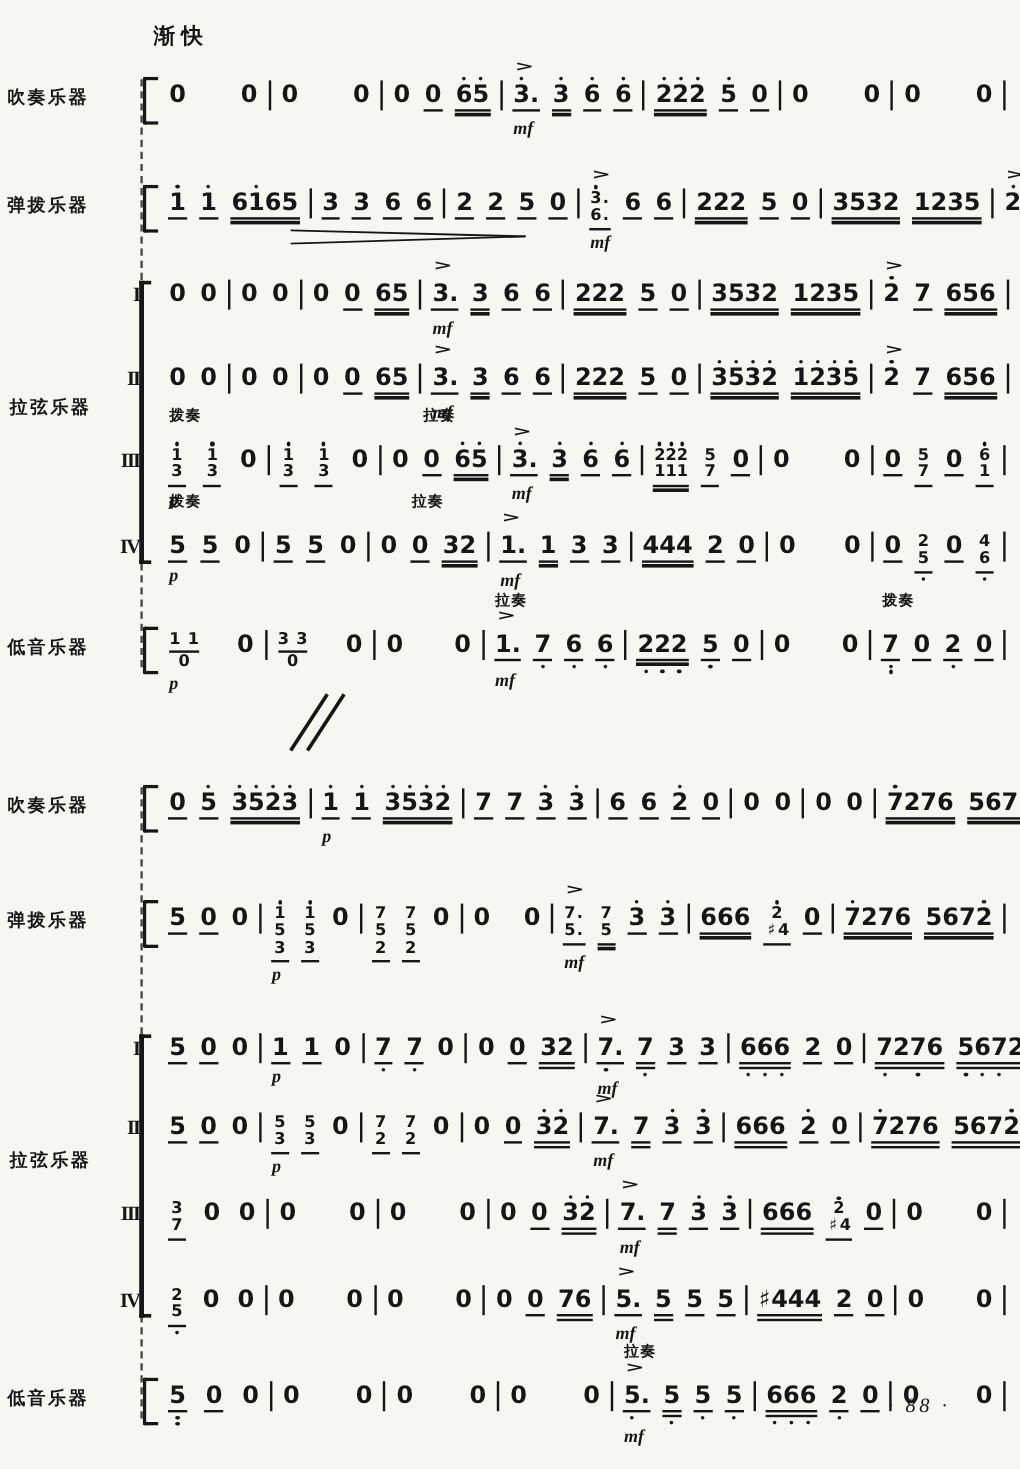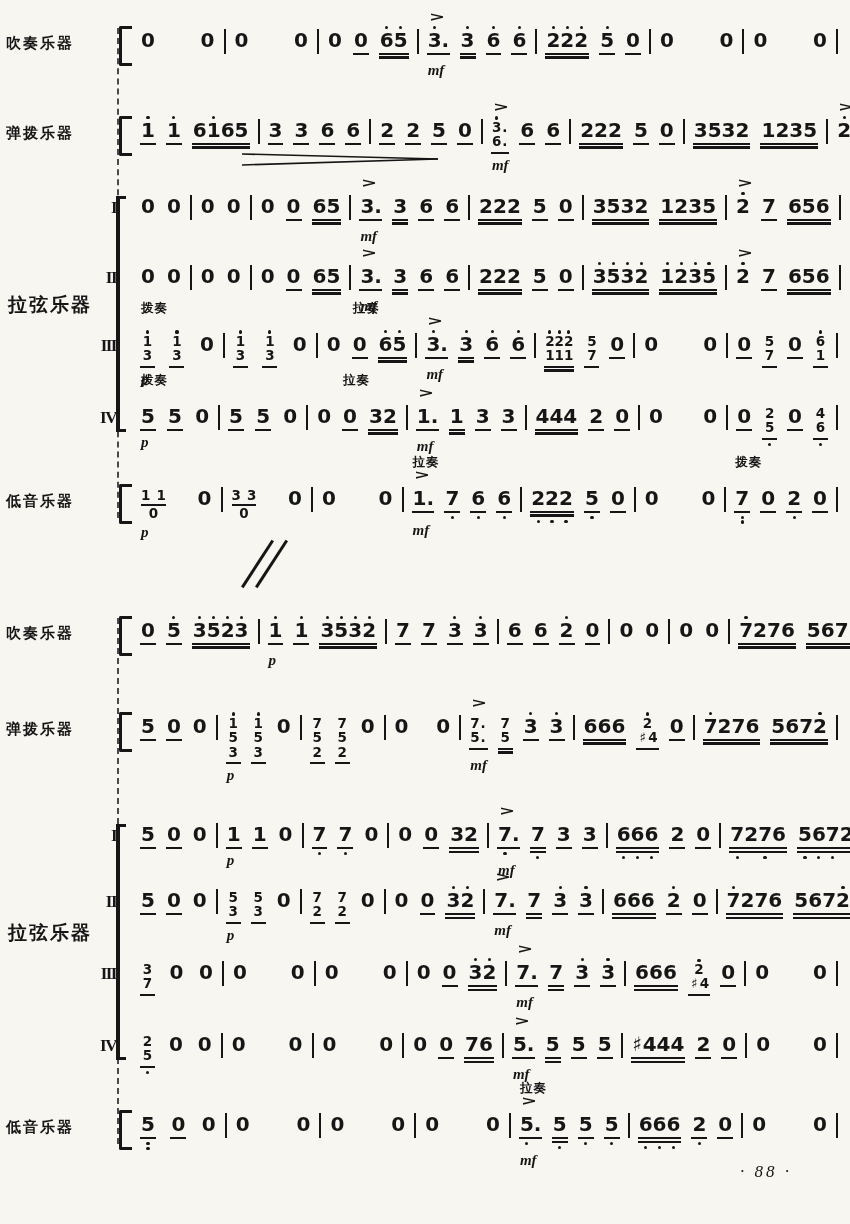--- a/index.html
+++ b/index.html
@@ -18,21 +18,21 @@
   .roman{width:22px;flex:none;text-align:right;padding-right:3px;font-size:17px;font-weight:bold;
          font-family:"Liberation Serif",serif;letter-spacing:-1.5px;padding-top:2px}
   .bracket{width:13px;flex:none;align-self:flex-start;height:40px;margin-top:-4px;
            border-left:3.5px solid #161616;border-top:3px solid #161616;border-bottom:3px solid #161616;
            box-sizing:border-box;border-radius:2px 0 0 2px}
   .bracket.none{border:none}
   .string-group{position:relative}
   .group-bracket{position:absolute;left:110px;top:16px;bottom:14px;width:10px;
                  border-left:4px solid #161616;border-top:3px solid #161616;border-bottom:3px solid #161616;
                  box-sizing:border-box;z-index:2}
-  .group-label{position:absolute;left:2px;top:42%;font-size:19px;font-weight:bold;letter-spacing:2px;
+  .group-label{position:absolute;left:2px;top:42%;font-size:15px;font-weight:bold;letter-spacing:2px;
                font-family:Liberation Serif, serif;white-space:nowrap;z-index:2}
   .measures{display:flex;flex:1;align-items:flex-start;justify-content:space-between;padding-right:2px}
   .measure{display:flex;flex:1 1 0;min-width:max-content;justify-content:space-between;
            column-gap:12px;padding:0 9px}
   .bar{width:2px;flex:none;background:#161616;height:25px;margin-top:-1px}
   .tok{position:relative;display:flex;flex-direction:column;align-items:stretch;min-width:13px}
   .core{display:flex;flex-direction:column;align-items:center}
   .part{position:relative}
   .glyph{display:grid;font-size:20px;font-weight:bold;line-height:1;
          font-family:"DejaVu Sans",sans-serif}
@@ -57,20 +57,21 @@
   .slash{position:absolute;width:3.2px;height:56px;background:#161616;transform:rotate(33deg)}
   .slash.s1{left:250px;top:8px}
   .slash.s2{left:264px;top:8px}
   .footer{position:absolute;right:58px;bottom:42px;font-family:"Liberation Serif",serif;
           font-style:italic;font-size:17px;letter-spacing:3px}
 </style>
 </head>
 <body>
 
 <div class="page">
+  <div class="tempo">渐快</div>
 
   <section class="system">
     <div class="sysdash"></div>
 
     <div class="staff-row" style="margin-bottom:34px">
       <div class="inst-label">吹奏乐器</div>
       <div class="roman"></div>
       <div class="bracket"></div>
       <div class="measures">
           <div class="measure">

